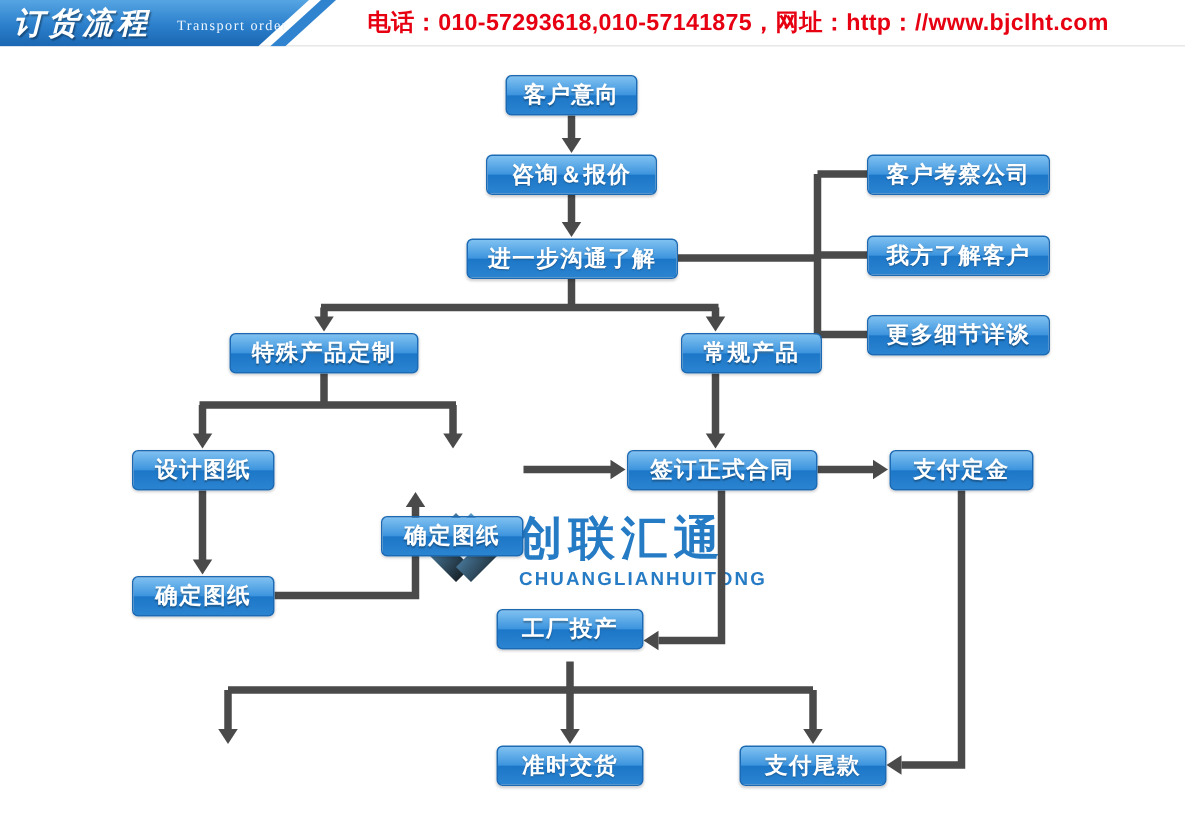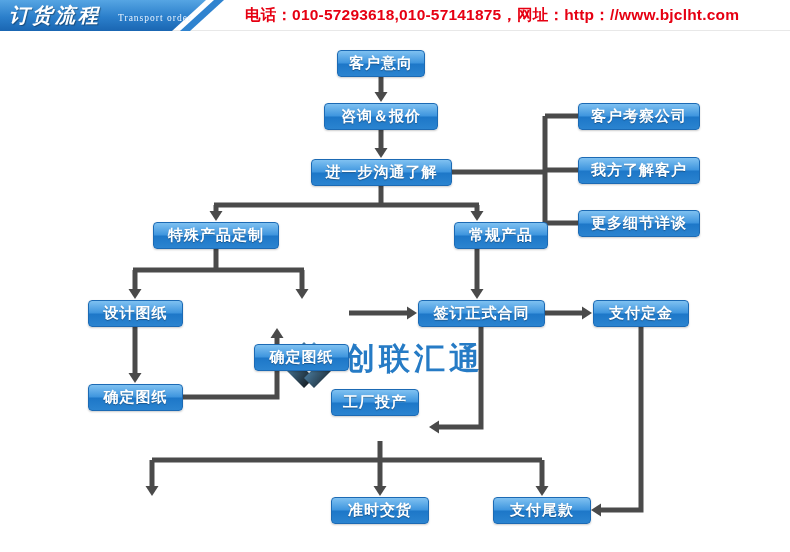--- a/index.html
+++ b/index.html
@@ -50,21 +50,21 @@
   .n-visit       { left:578px; top:103px; width:122px; }
   .n-know        { left:578px; top:157px; width:122px; }
   .n-details     { left:578px; top:210px; width:122px; }
   .n-custom      { left:153px; top:222px; width:126px; }
   .n-regular     { left:430px; top:222px; width:94px;margin-left:24px;  }
   .n-design      { left:88px;  top:300px; width:95px;  }
   .n-confirm     { left:254px; top:300px; width:95px;margin-top:44px;  }
   .n-contract    { left:418px; top:300px; width:127px; }
   .n-deposit     { left:593px; top:300px; width:96px;  }
   .n-modify      { left:88px;  top:384px; width:95px;  }
-  .n-production  { left:331px; top:389px; width:88px;  }
+  .n-production  { left:331px; top:406px; width:98px;  }
   .n-negotiate   { left:72px;  top:497px; width:161px; }
   .n-delivery    { left:331px; top:497px; width:98px;  }
   .n-balance     { left:493px; top:497px; width:98px;  }
 
   
   .arrows { position:absolute; left:0; top:0; width:790px; height:552px; z-index:2; pointer-events:none; }
   .arrows line, .arrows polyline { stroke:#4a4a4a; stroke-width:5; fill:none; }
   .arrows polygon { fill:#4a4a4a; }
 
   
@@ -98,20 +98,21 @@
         <linearGradient id="lgDiamond" x1="0" y1="0" x2="1" y2="1">
           <stop offset="0" stop-color="#62b2ea"></stop>
           <stop offset="1" stop-color="#10straightforward"></stop>
           <stop offset="1" stop-color="#1063ae"></stop>
         </linearGradient>
       </defs>
       <polygon points="24,6 34,16 21,29 34,42 24,52 1,29" fill="url(#lgDiamond)"></polygon>
       <polygon points="34,6 24,16 37,29 24,42 34,52 57,29" fill="url(#lgDiamond)"></polygon>
     </svg>
     <div class="wm-name">创联汇通</div>
+    <div class="wm-name-en">CHUANGLIANHUITONG</div>
   </div>
 
   <svg class="arrows">
     <g>
       <line x1="381" y1="77" x2="381" y2="93"></line>
       <polygon points="374.5,92 387.5,92 381,102"></polygon>
     </g>
     <g>
       <line x1="381" y1="130" x2="381" y2="149"></line>
       <polygon points="374.5,148 387.5,148 381,158"></polygon>

